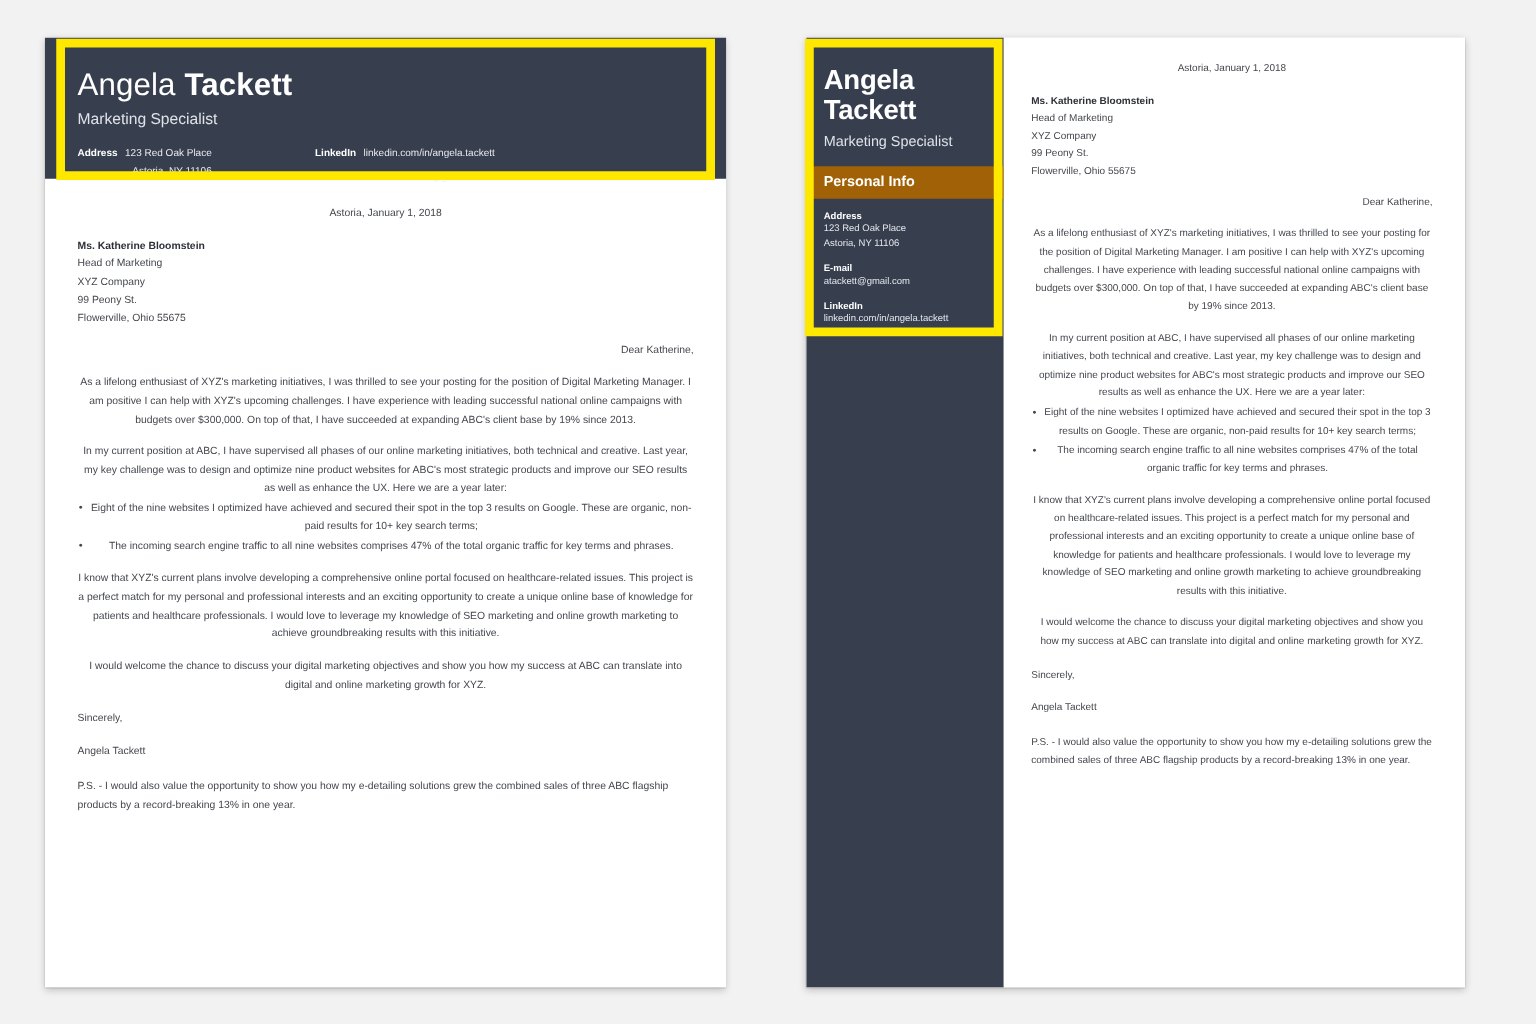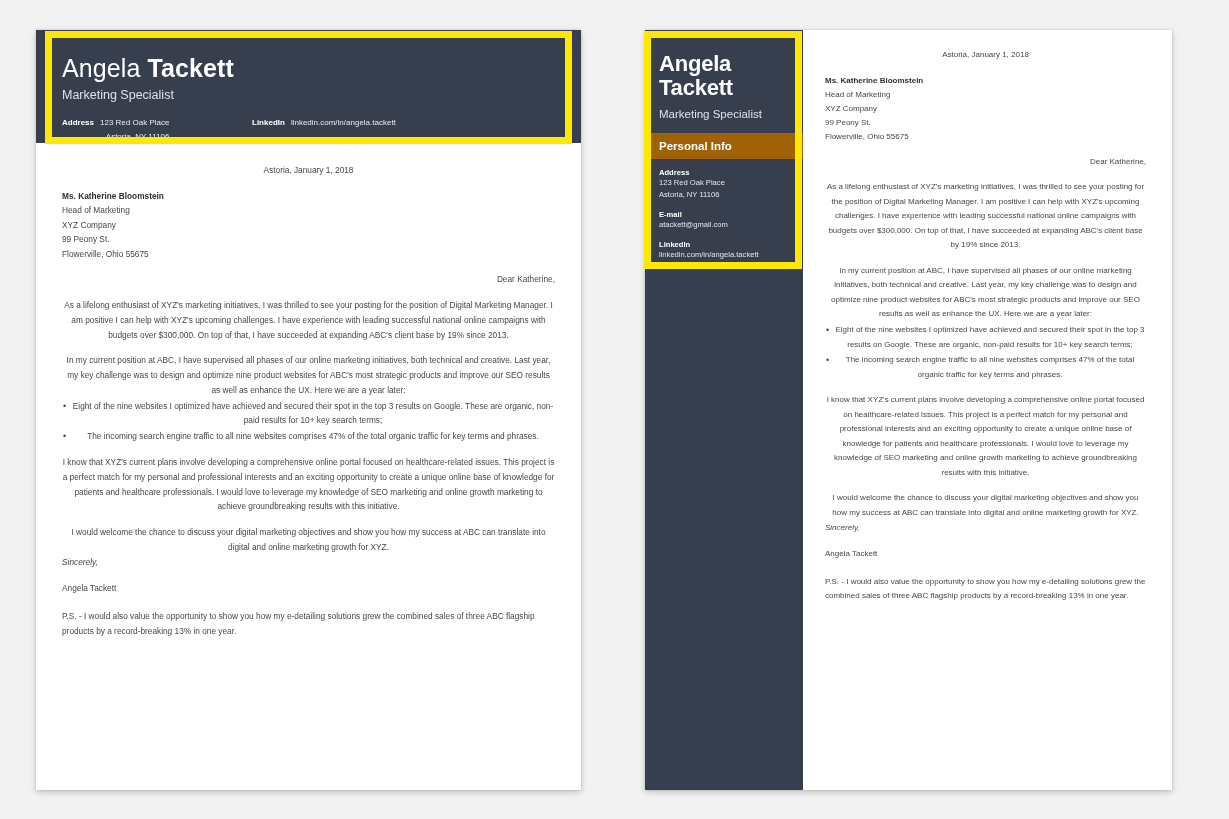--- a/index.html
+++ b/index.html
@@ -101,21 +101,21 @@
     margin-top: 1px;
   }
   .l-list li::before {
     content: "•";
     position: absolute;
     left: 1px;
     top: -1px;
     font-size: 9px;
     color: #44474d;
   }
-  .l-sign { margin-top: 0; font-style: italic; }
+  .l-sign { margin-top: 12px; }
   .l-signname { margin-top: 12px; }
   .l-ps { margin-top: 13px; }
 
   
   .rwrap { display: flex; height: 100%; }
   .rside {
     width: 158px;
     flex: 0 0 158px;
     background: #373f4f;
     color: #ffffff;

